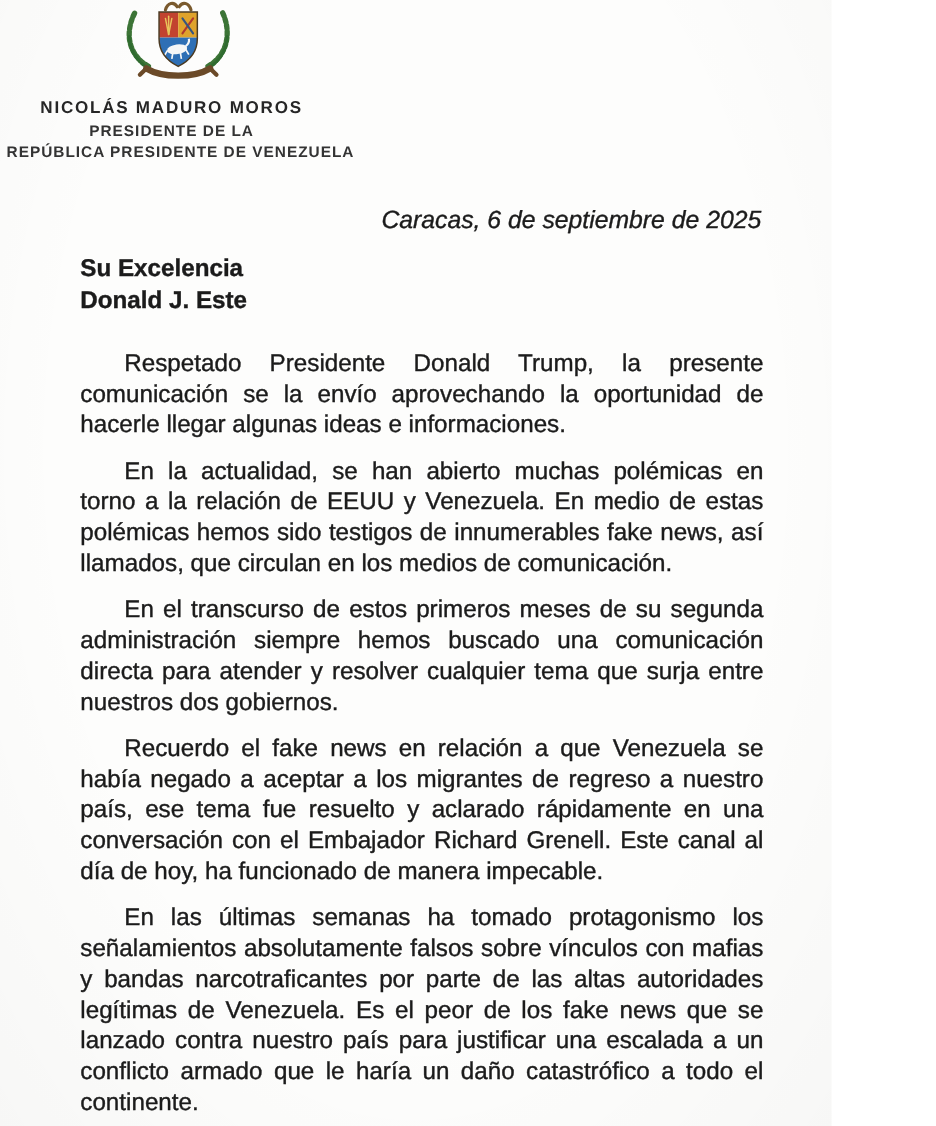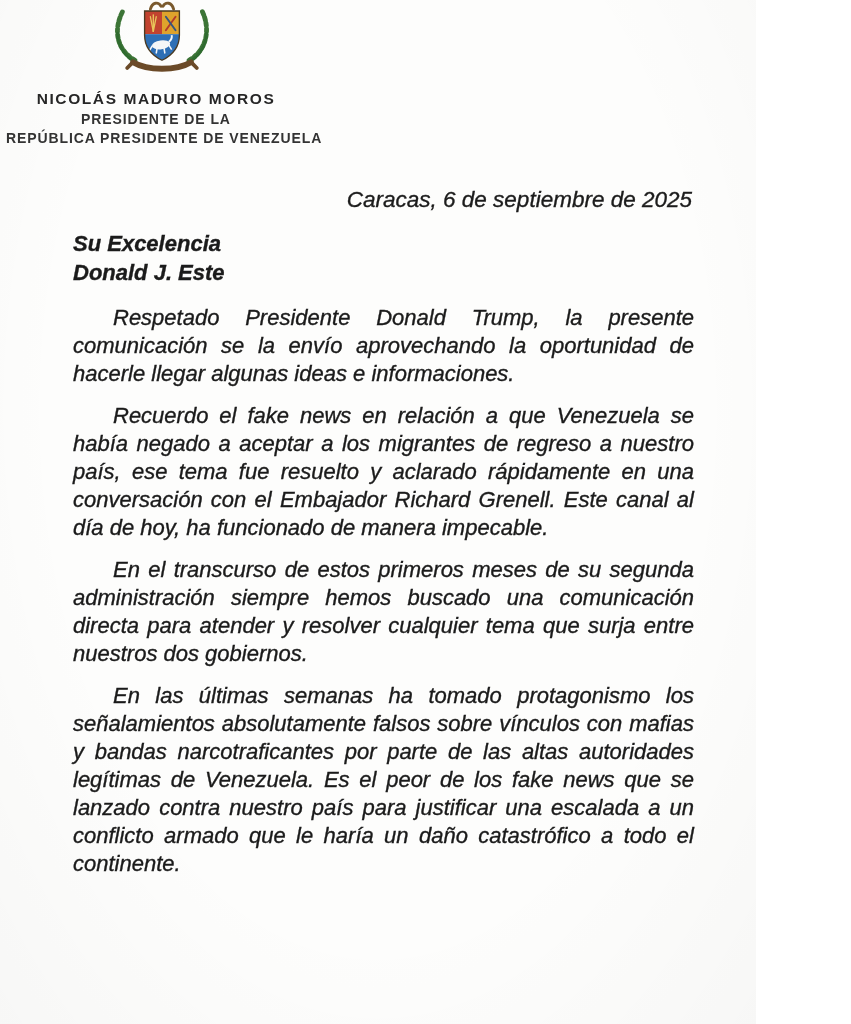--- a/index.html
+++ b/index.html
@@ -31,33 +31,32 @@
   .dateline{
     position:absolute;top:146px;right:64px;
     font-size:22.5px;font-style:italic;
     color:#1c1c1c;
     margin-top:41px;
     -webkit-text-stroke:0.35px #1c1c1c;
   }
   
   .content{
     position:absolute;left:73px;right:62px;top:229px;
-    font-style:italic;
     font-size:22px;line-height:28px;
     color:#1b1b1b;
     -webkit-text-stroke:0.35px #1b1b1b;
   }
   .recipient div{line-height:29px;}
   .recipient .r-bold{font-weight:700;}
   .content p{
     margin:14px 0 0 0;
     text-align:justify;
     text-indent:40px;
   }
-  .content p.first{margin-top:17px;}
+  .content p.first{margin-top:29px;}
   
   .pen-mark{
     position:absolute;left:789px;top:812px;
   }
 </style>
 </head>
 <body>
 
 <div class="page">
 
@@ -108,22 +107,23 @@
 
   <div class="dateline">Caracas, 6 de septiembre de 2025</div>
 
   <div class="content">
     <div class="recipient">
       <div class="r-bold">Su Excelencia</div>
       <div class="r-bold">Donald J. Este</div>
     </div>
 
     <p class="first">Respetado Presidente Donald Trump, la presente comunicación se la envío aprovechando la oportunidad de hacerle llegar algunas ideas e informaciones.</p>
+    <p>En la actualidad, se han abierto muchas polémicas en torno a la relación de EEUU y Venezuela. En medio de estas polémicas hemos sido testigos de innumerables fake news, así llamados, que circulan en los medios de comunicación.</p>
+    <p>En el transcurso de estos primeros meses de su segunda administración siempre hemos buscado una comunicación directa para atender y resolver cualquier tema que surja entre nuestros dos gobiernos.</p>
     <p>Recuerdo el fake news en relación a que Venezuela se había negado a aceptar a los migrantes de regreso a nuestro país, ese tema fue resuelto y aclarado rápidamente en una conversación con el Embajador Richard Grenell. Este canal al día de hoy, ha funcionado de manera impecable.</p>
-    <p>En el transcurso de estos primeros meses de su segunda administración siempre hemos buscado una comunicación directa para atender y resolver cualquier tema que surja entre nuestros dos gobiernos.</p>
     <p>En las últimas semanas ha tomado protagonismo los señalamientos absolutamente falsos sobre vínculos con mafias y bandas narcotraficantes por parte de las altas autoridades legítimas de Venezuela. Es el peor de los fake news que se lanzado contra nuestro país para justificar una escalada a un conflicto armado que le haría un daño catastrófico a todo el continente.</p>
   </div>
 
   <svg class="pen-mark" width="58" height="158" viewBox="0 0 58 158" aria-hidden="true">
     <g fill="none" stroke="#1d1d1d" stroke-width="2.6" stroke-linecap="round" stroke-linejoin="round">
       <path d="M46,8 C38,40 30,72 25,92"></path>
       <path d="M25,92 c-1,4 -3,8 -5,10 l-3,-10 -4,11 -3,-9 -4,9 -3,-6"></path>
       <path d="M12,104 C10,116 8,128 7,139"></path>
     </g>
   </svg>

